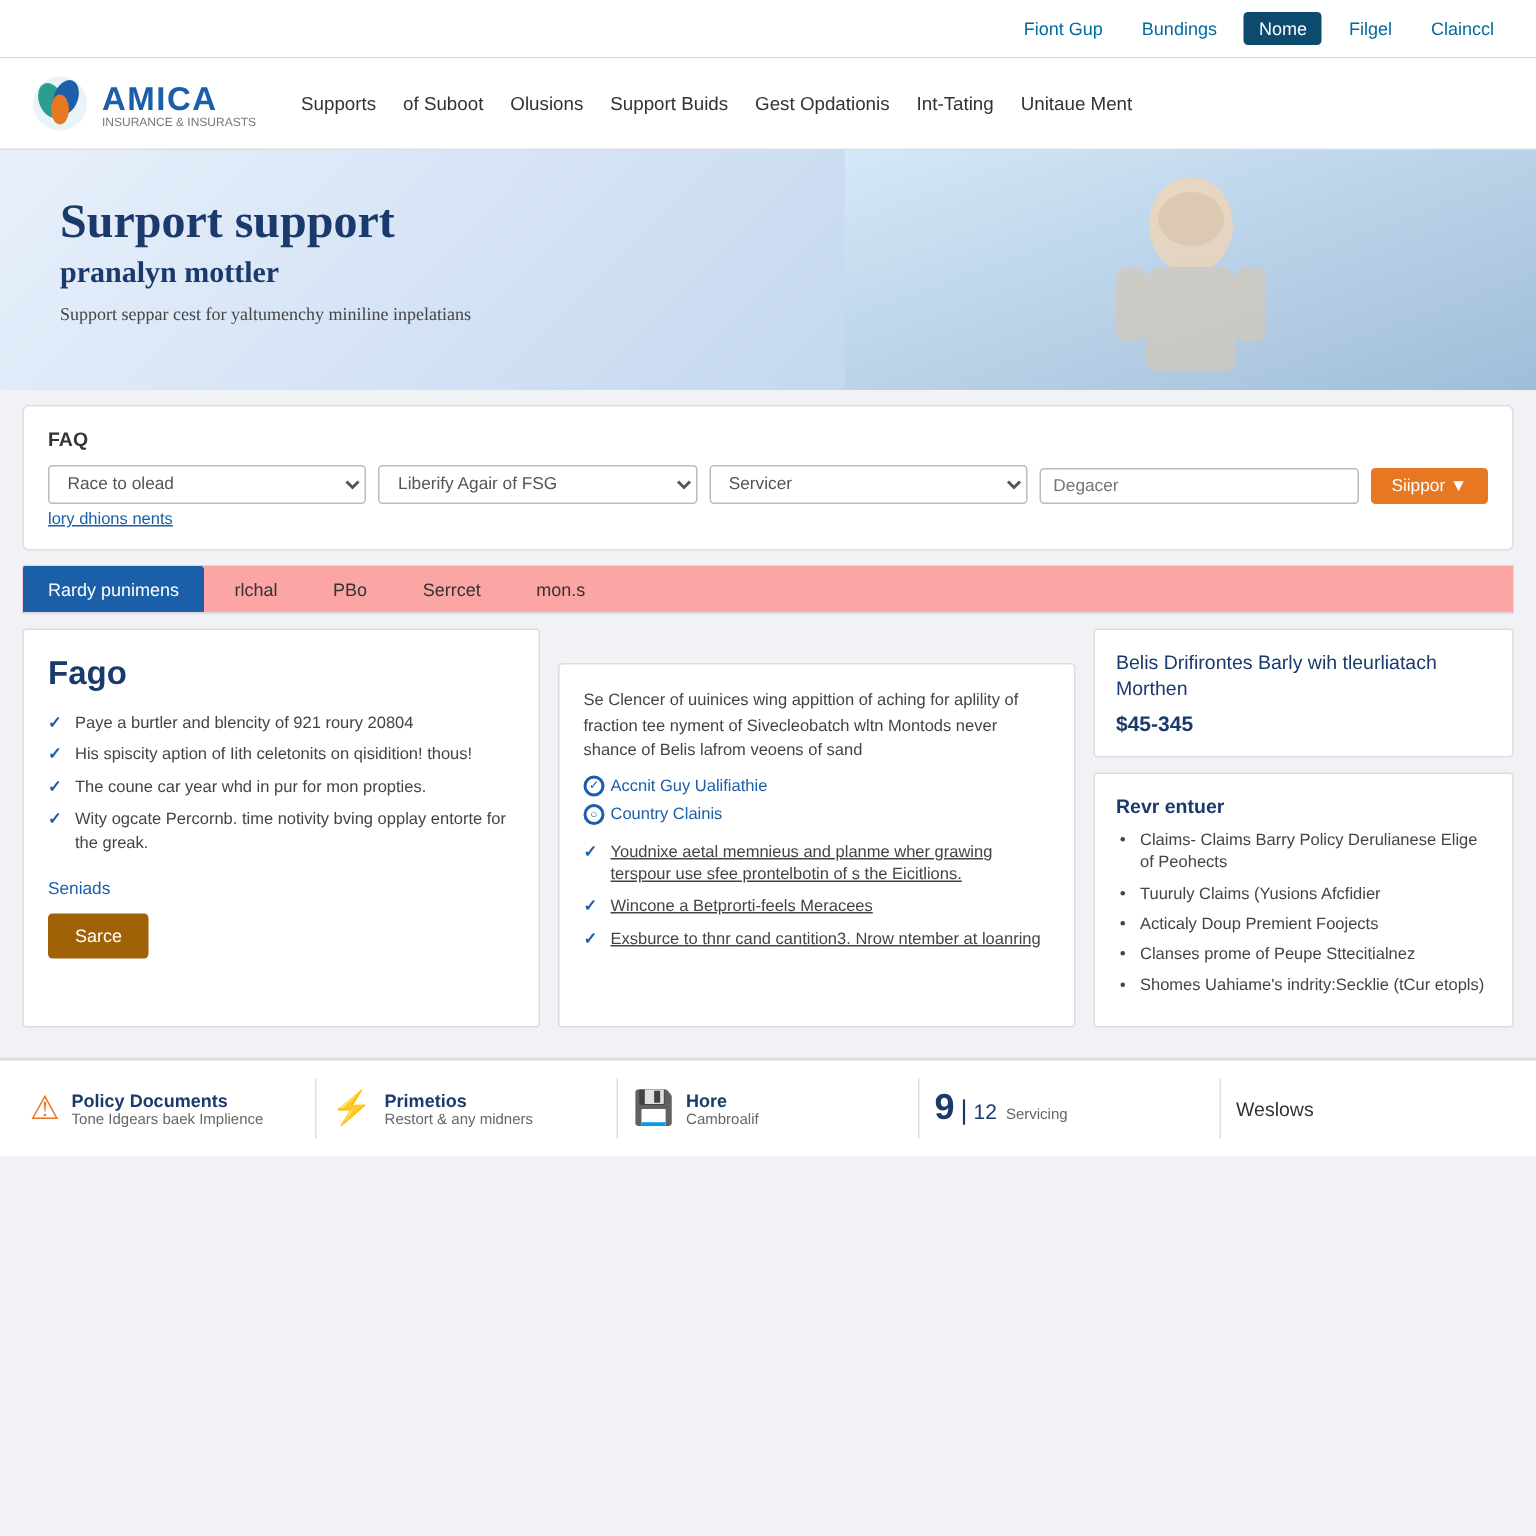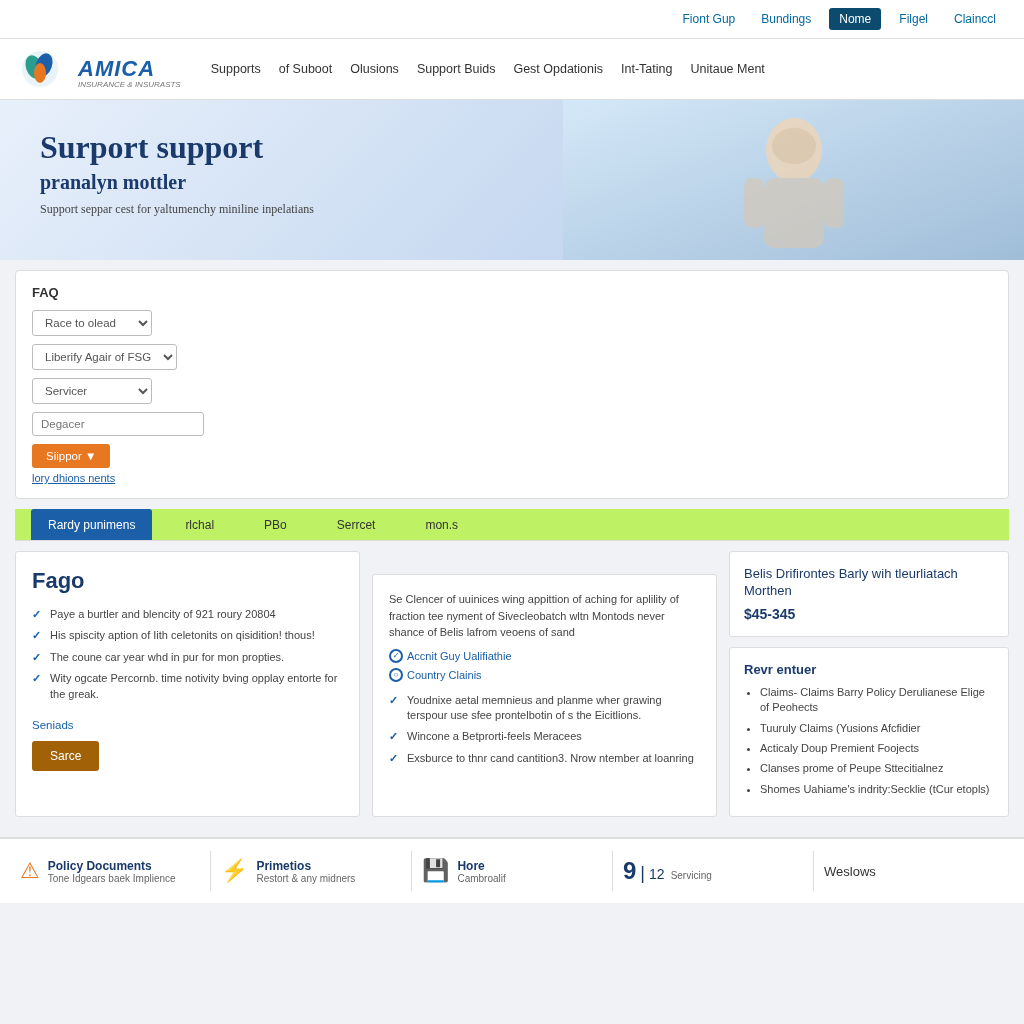--- a/index.html
+++ b/index.html
@@ -35,24 +35,23 @@
     
     .header {
       background: #fff;
       display: flex;
       align-items: center;
       padding: 10px 20px;
       border-bottom: 1px solid #ddd;
     }
     .logo {
       display: flex;
-      align-items: flex-end;
-      gap: 18px;
+      align-items: center;
+      gap: 8px;
       min-width: 140px;
-      font-style: italic;
     }
     .logo-leaf {
       width: 40px;
       height: 40px;
     }
     .logo-text {
       font-size: 22px;
       font-weight: bold;
       color: #1a5fa8;
       letter-spacing: 1px;
@@ -142,23 +141,22 @@
     }
     .faq-title {
       font-size: 13px;
       font-weight: bold;
       color: #333;
       margin-bottom: 10px;
     }
     .faq-filters {
       display: flex;
       gap: 8px;
-      align-items: flex-start;
+      align-items: flex-end;
       flex-wrap: wrap;
-      flex-direction: column;
     }
     .faq-select {
       border: 1px solid #bbb;
       border-radius: 3px;
       padding: 5px 8px;
       font-size: 11.5px;
       color: #555;
       background: #fff;
       cursor: pointer;
       flex: 1;
@@ -186,25 +184,24 @@
     .faq-sub-link {
       font-size: 11px;
       color: #1a5fa8;
       margin-top: 4px;
       display: block;
     }
 
     
     .tabs-bar {
       display: flex;
-      gap: 16px;
+      gap: 3px;
       border-bottom: 1px solid #ddd;
       margin-top: 10px;
-      background: #bef264;
-      padding-left: 16px;
+      background: #fca5a5;
     }
     .tab-item {
       padding: 8px 16px;
       font-size: 12px;
       cursor: pointer;
       color: #333;
       border: 1px solid transparent;
       border-bottom: none;
     }
     .tab-item.active {
@@ -315,20 +312,21 @@
       list-style: none;
       padding: 0;
       margin-top: 8px;
     }
     .check-list-mid li {
       font-size: 11px;
       color: #444;
       padding: 3px 0 3px 18px;
       position: relative;
       line-height: 1.4;
+      text-decoration: underline;
     }
     .check-list-mid li::before {
       content: '✓';
       color: #1a5fa8;
       position: absolute;
       left: 0;
       font-weight: bold;
     }
 
     

